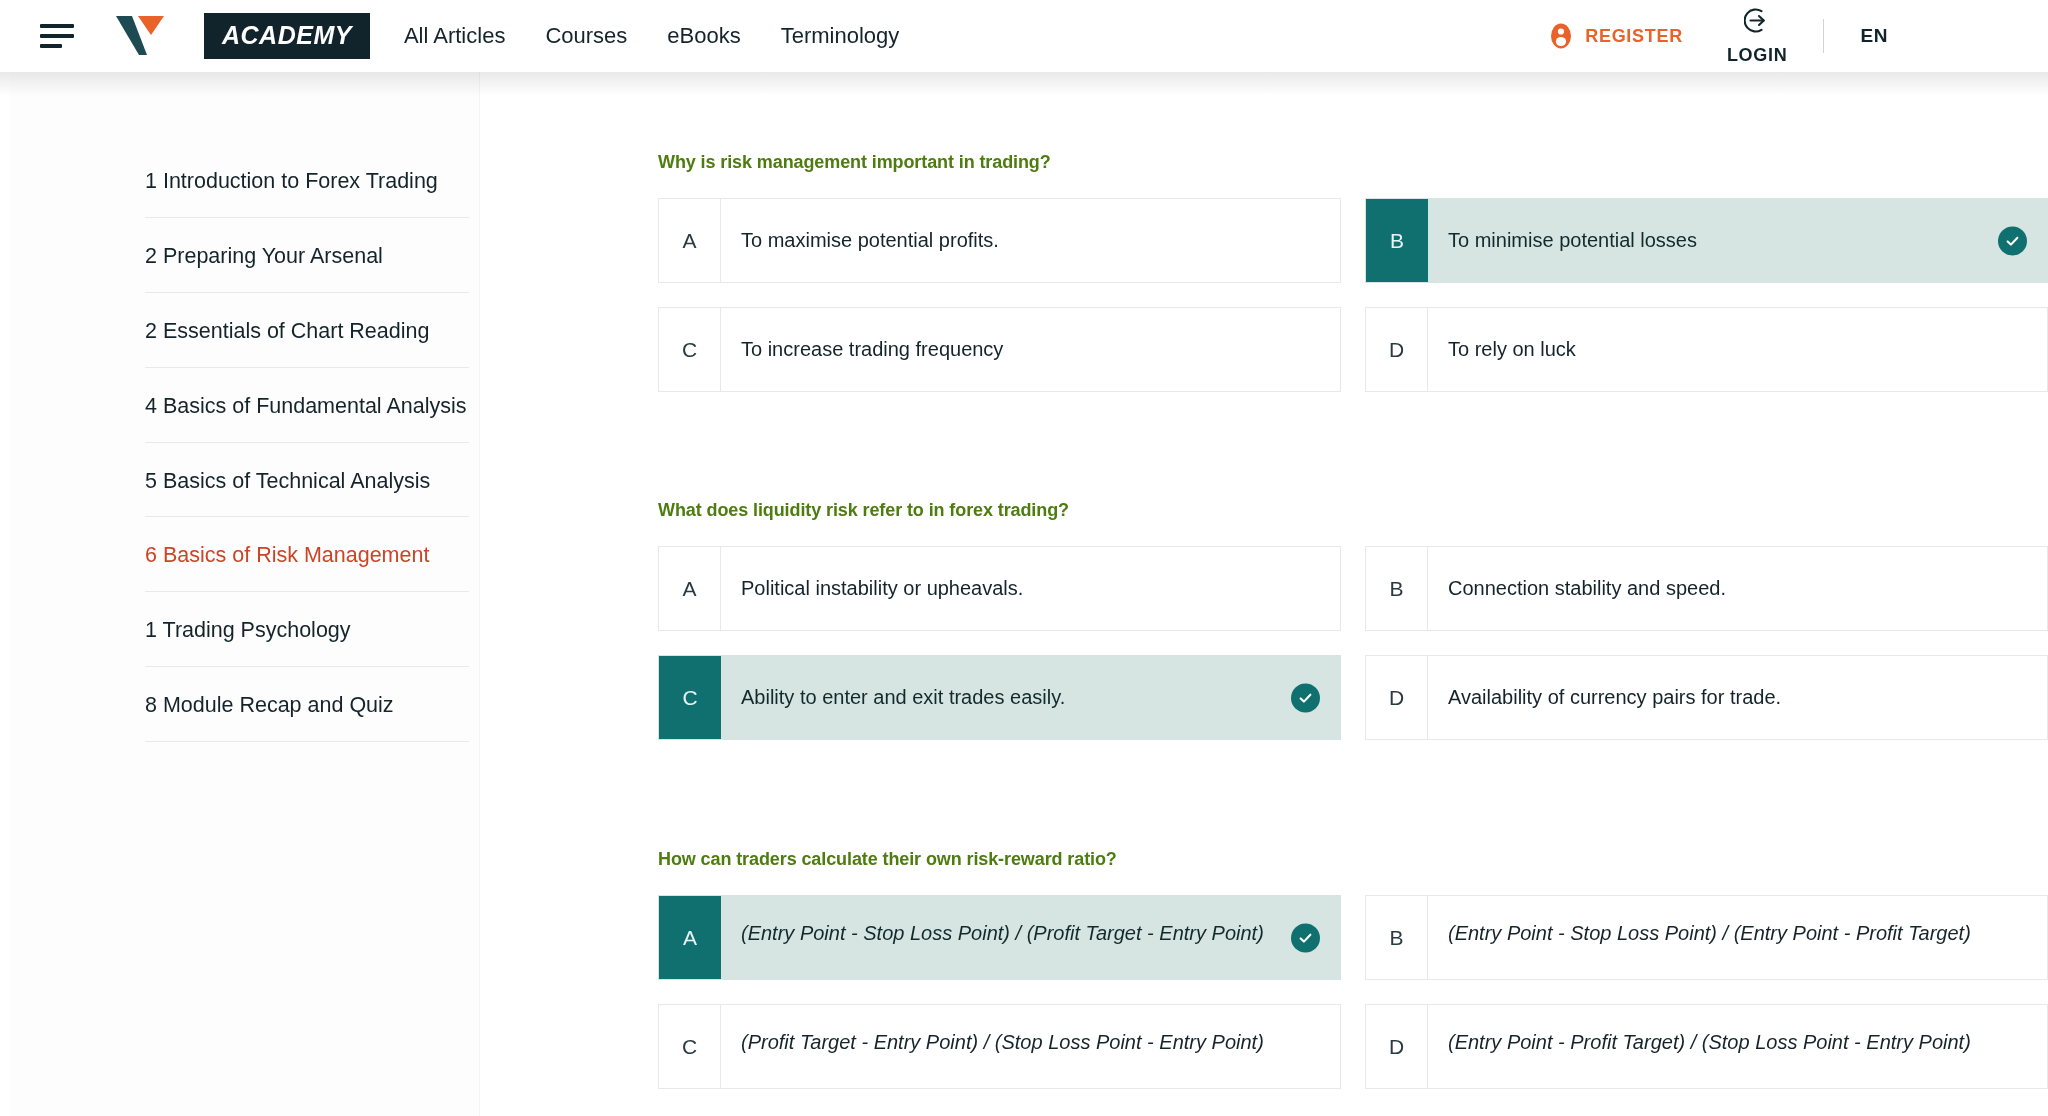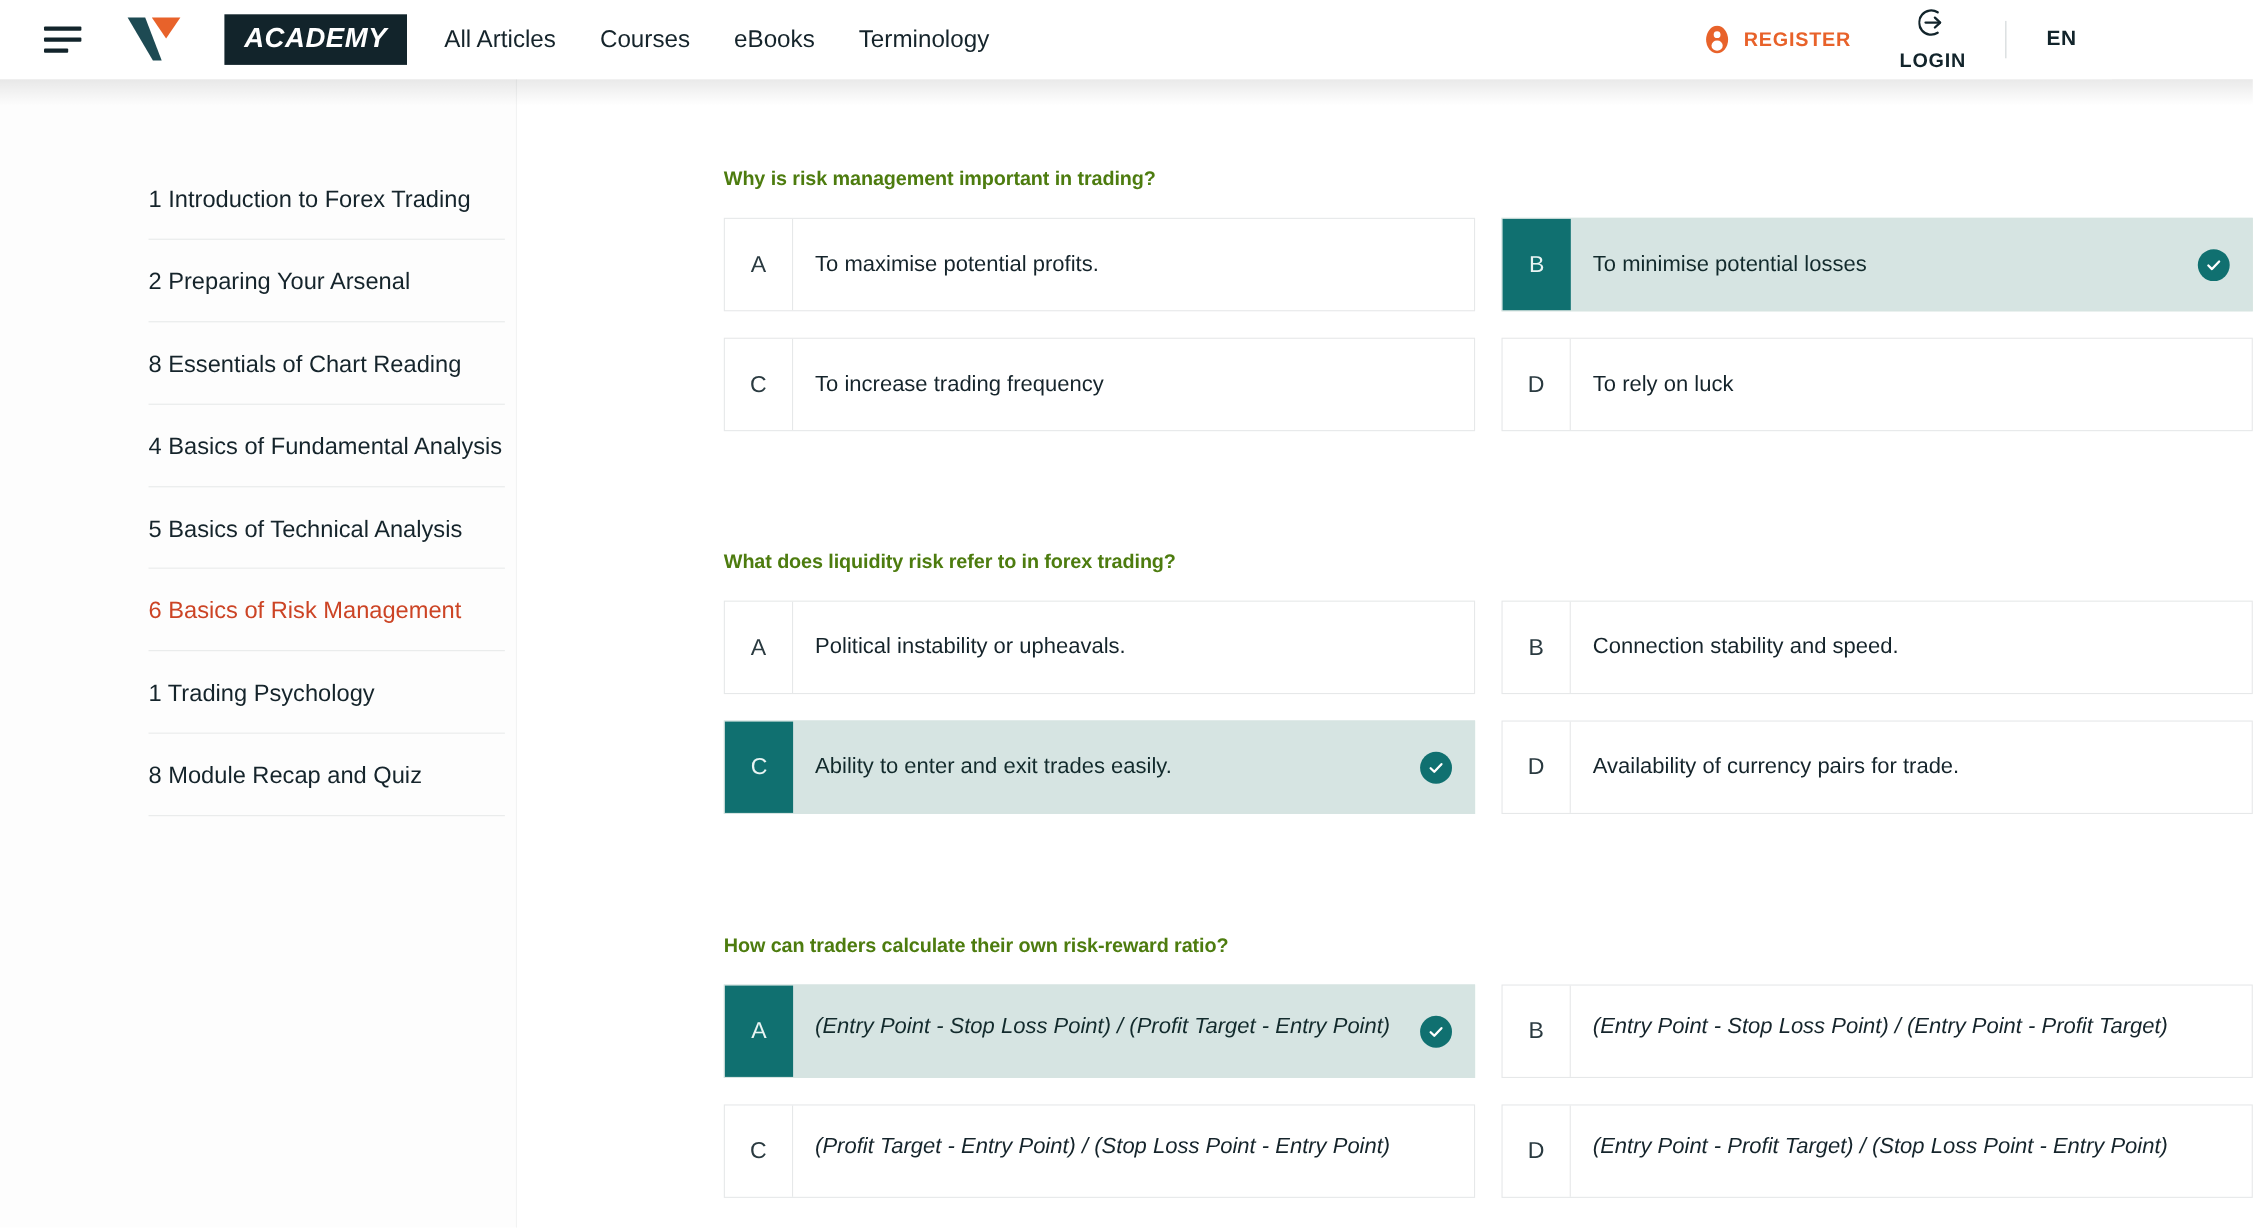--- a/index.html
+++ b/index.html
@@ -119,21 +119,21 @@
   .page-body {
     position: absolute;
     top: 72px; left: 0;
     width: 2048px;
     height: 1044px;
     background: #ffffff;
   }
 
   .left-rail {
     position: absolute;
-    top: 0; left: 0;
+    top: 0; left: 10px;
     width: 470px;
     height: 1044px;
     background: #fdfdfd;
     border-right: 1px solid #f2f3f3;
   }
 
   .toc {
     position: absolute;
     left: 135px;
     top: 96px;
@@ -293,21 +293,21 @@
   </div>
 </div>
 <div class="header-shadow"></div>
 
 <div class="page-body">
 
   <aside class="left-rail">
     <div class="toc">
       <div class="toc-item">1 Introduction to Forex Trading</div>
       <div class="toc-item">2 Preparing Your Arsenal</div>
-      <div class="toc-item">8 Essentials of Chart Reading</div>
+      <div class="toc-item">2 Essentials of Chart Reading</div>
       <div class="toc-item">4 Basics of Fundamental Analysis</div>
       <div class="toc-item">5 Basics of Technical Analysis</div>
       <div class="toc-item active">6 Basics of Risk Management</div>
       <div class="toc-item">1 Trading Psychology</div>
       <div class="toc-item">8 Module Recap and Quiz</div>
     </div>
   </aside>
 
   <main class="quiz">
 

